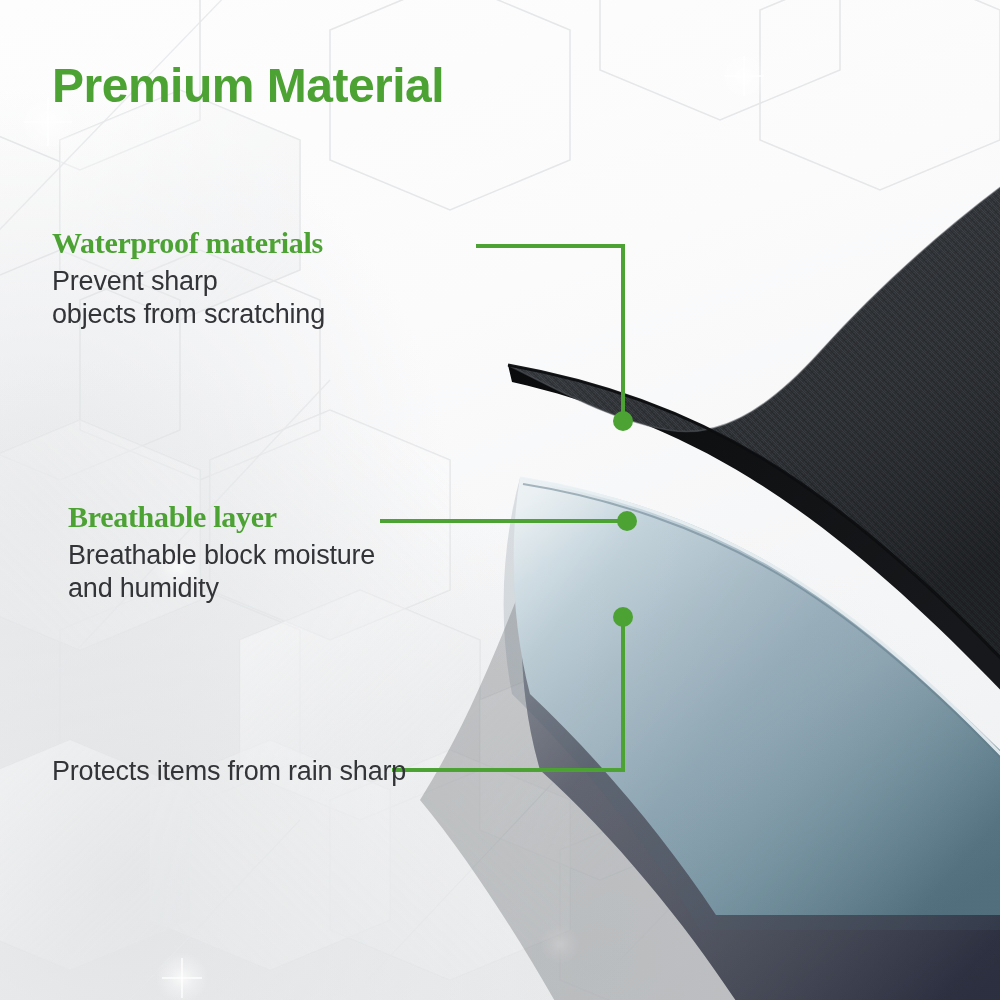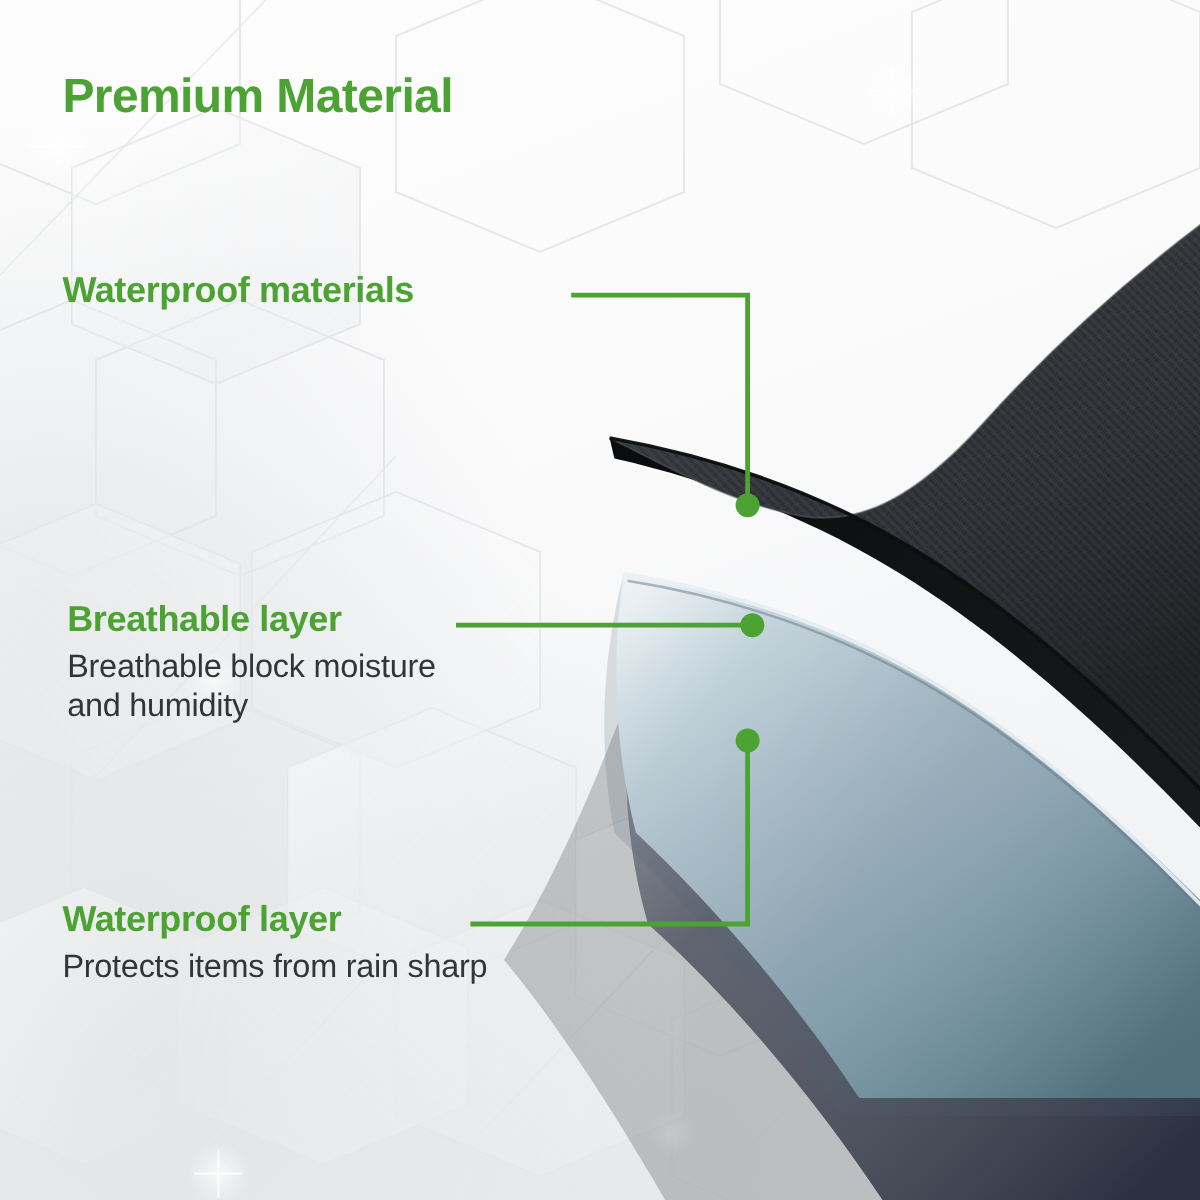--- a/index.html
+++ b/index.html
@@ -35,48 +35,49 @@
     position:absolute;
     left:0; top:0;
     width:1000px; height:1000px;
     pointer-events:none;
   }
 
   
   .page-title {
     position:absolute;
     left:52px; top:58px;
-    font-size:40px;
+    font-size:48px;
     font-weight:bold;
     letter-spacing:-0.5px;
     color:#4CA233;
     white-space:nowrap;
     text-align:center;
   }
 
   .callout { position:absolute; }
   .callout-title {
     font-size:30px;
     font-weight:bold;
     color:#4CA233;
     letter-spacing:-0.3px;
     white-space:nowrap;
+    font-family:Liberation Serif, serif;
   }
   .callout-body {
     font-size:27px;
     font-weight:normal;
     color:#333438;
     line-height:1.24;
     letter-spacing:-0.2px;
     margin-top:5px;
     white-space:pre-line;
   }
 
   #callout-1 { left:52px; top:226px; }
-  #callout-2 { left:56px; top:500px; }
+  #callout-2 { left:68px; top:500px; }
   #callout-3 { left:52px; top:750px; }
 
   
   #leaders {
     position:absolute; left:0; top:0;
     width:1000px; height:1000px;
     pointer-events:none;
   }
 </style>
 </head>
@@ -320,26 +321,27 @@
       <circle cx="623" cy="421" r="10"></circle>
       <circle cx="627" cy="521" r="10"></circle>
       <circle cx="623" cy="617" r="10"></circle>
     </g>
   </svg>
 
   <div class="page-title">Premium Material</div>
 
   <div class="callout" id="callout-1">
     <div class="callout-title">Waterproof materials</div>
+    <div class="callout-body">Prevent sharp
+objects from scratching</div>
   </div>
 
   <div class="callout" id="callout-2">
     <div class="callout-title">Breathable layer</div>
     <div class="callout-body">Breathable block moisture
 and humidity</div>
   </div>
 
   <div class="callout" id="callout-3">
-    <div class="callout-title">Waterproof layer</div>
     <div class="callout-body">Protects items from rain sharp</div>
   </div>
 
 </div>
 
 </body></html>

